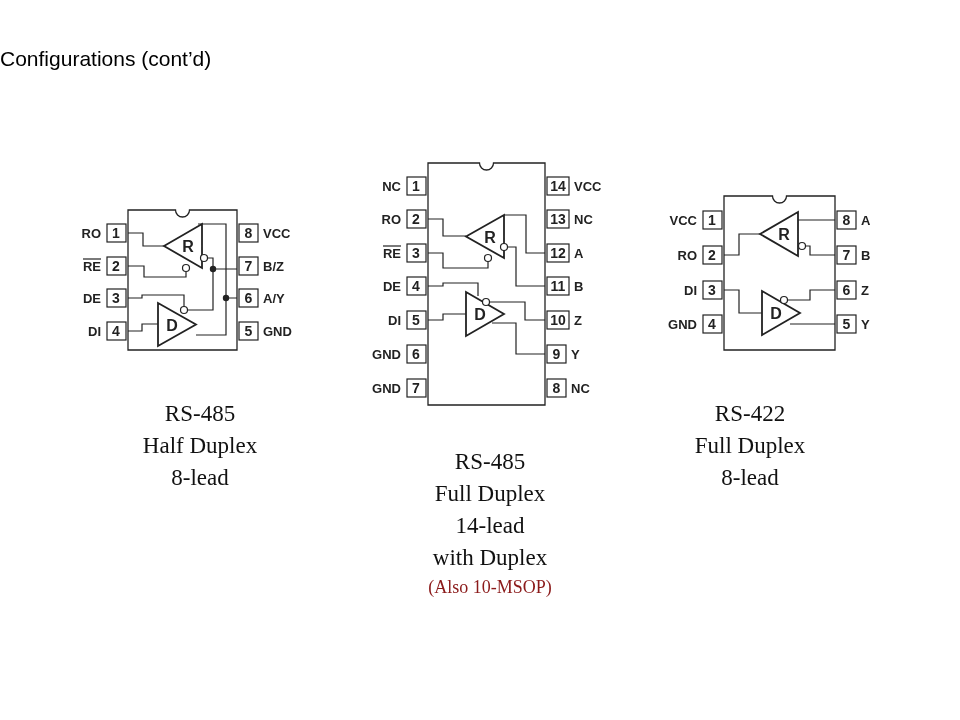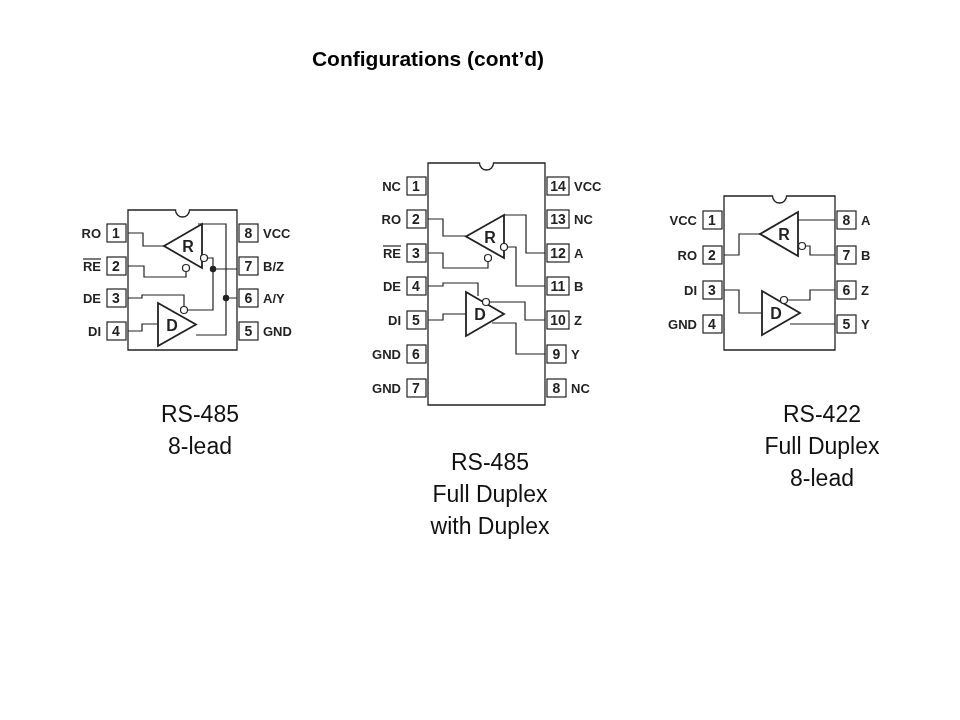--- a/index.html
+++ b/index.html
@@ -1,19 +1,19 @@
 <!DOCTYPE html>
 <html><head>
 <meta charset="utf-8">
 <style>
   html, body { margin: 0; padding: 0; background: #ffffff; }
   body { width: 960px; height: 720px; position: relative; overflow: hidden; font-family: "Liberation Sans", sans-serif; }
-  .title { position: absolute; left: 0; top: 47px; width: 856px; text-align: center; font-weight: bold; font-size: 21px; color: #000; }
+  .title { position: absolute; left: 0; top: 47px; width: 856px; font-weight: normal; font-size: 21px; color: #000; }
   .caption { position: absolute; text-align: center; font-size: 23px; line-height: 32px; color: #111; }
-  .caption div { white-space: nowrap; }
+  .caption div { white-space: nowrap; font-family: Liberation Serif, serif; }
   .note { color: #8b1a1a; font-size: 18px; line-height: 26px; }
   svg { position: absolute; left: 0; top: 0; }
   svg text { font-family: "Liberation Sans", sans-serif; font-weight: bold; fill: #222; }
   .pinlbl { font-size: 13px; }
   .pinnum { font-size: 14px; }
   .gate { font-size: 16px; }
 </style>
 </head>
 <body>
 
@@ -156,26 +156,29 @@
     <polyline points="724,290 739,290 739,313 762,313" fill="none" stroke="#222222" stroke-width="1.2"></polyline>
     <polygon points="762,291 800,313 762,335" fill="#fff" stroke="#222222" stroke-width="1.8"></polygon>
     <text x="776" y="319" class="gate" text-anchor="middle">D</text>
     <circle cx="784" cy="300" r="3.5" fill="#fff" stroke="#222222" stroke-width="1.2"></circle>
     <polyline points="788,300 810,300 810,290 835,290" fill="none" stroke="#222222" stroke-width="1.2"></polyline>
     <polyline points="790,324 835,324" fill="none" stroke="#222222" stroke-width="1.2"></polyline>
   </svg>
 
 <div class="caption" style="left:100px; top:398px; width:200px;">
   <div>RS-485</div>
+  <div>Half Duplex</div>
   <div>8-lead</div>
 </div>
 
 <div class="caption" style="left:390px; top:446px; width:200px;">
   <div>RS-485</div>
   <div>Full Duplex</div>
+  <div>14-lead</div>
   <div>with Duplex</div>
+  <div class="note">(Also 10-MSOP)</div>
 </div>
 
-<div class="caption" style="left:722px; top:398px; width:200px;">
+<div class="caption" style="left:650px; top:398px; width:200px;">
   <div>RS-422</div>
   <div>Full Duplex</div>
   <div>8-lead</div>
 </div>
 
 </body></html>

